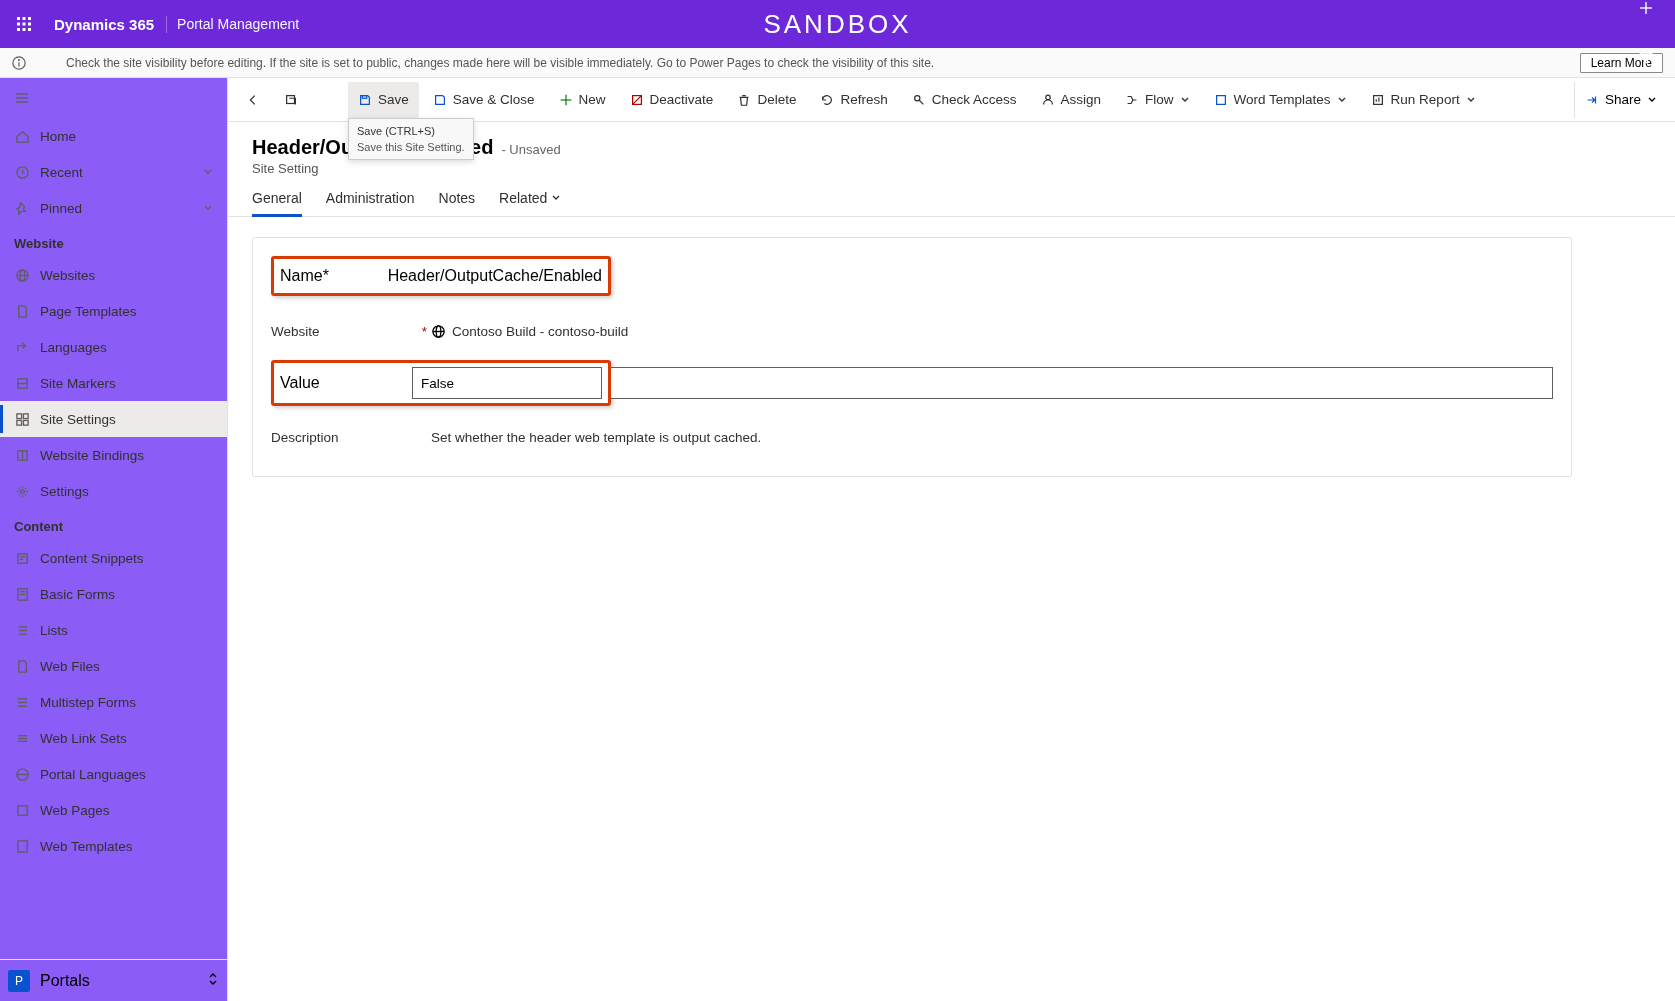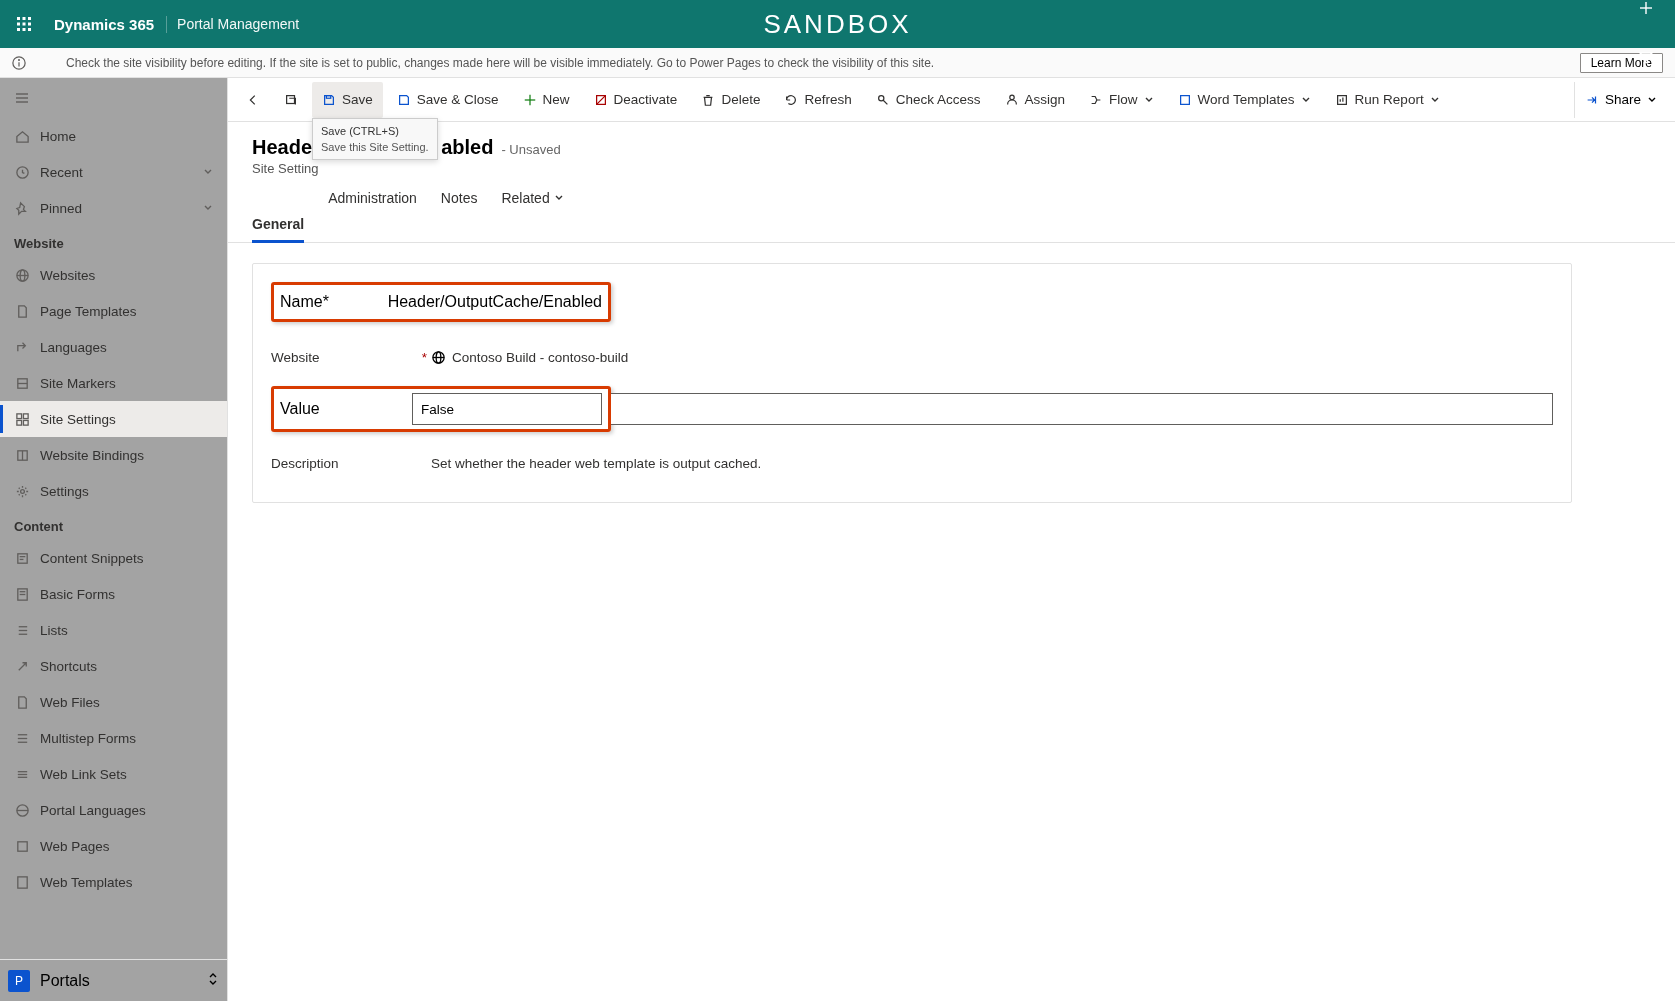--- a/index.html
+++ b/index.html
@@ -1,66 +1,66 @@
 <!DOCTYPE html>
 <html><head>
 <meta charset="utf-8">
 <style>
 * { box-sizing: border-box; margin: 0; padding: 0; font-family: "Segoe UI", -apple-system, sans-serif; }
 html, body { width: 1675px; height: 1001px; overflow: hidden; background: #fff; }
 
 
-.topbar { height: 48px; background: #0f766e; color: #fff; display: flex; align-items: center; padding: 0 6px; position: relative; }
+.topbar { height: 48px; background: #6d28d9; color: #fff; display: flex; align-items: center; padding: 0 6px; position: relative; }
 .waffle { width: 36px; height: 36px; display: flex; align-items: center; justify-content: center; cursor: pointer; }
 .brand { font-size: 15px; font-weight: 600; padding: 0 12px; border-right: 1px solid rgba(255,255,255,.3); margin-right: 10px; }
 .appname { font-size: 14px; opacity: .95; }
 .sandbox { position: absolute; left: 50%; transform: translateX(-50%); font-size: 26px; letter-spacing: 3px; font-weight: 400; }
 .topicons { margin-left: auto; display: flex; align-items: center; gap: 2px; flex-direction: column; }
 .topicons .ti { width: 44px; height: 48px; display: flex; align-items: center; justify-content: center; cursor: pointer; }
 .avatar { width: 30px; height: 30px; border-radius: 50%; border: 1px solid rgba(255,255,255,.6); display: flex; align-items: center; justify-content: center; font-size: 11px; margin: 0 8px; }
 
 
 .notibar { height: 30px; border-bottom: 1px solid #e1e1e1; display: flex; align-items: center; padding: 0 12px; font-size: 12px; color: #555; background: #fafafa; gap: 32px; }
 .notibar .learnmore { margin-left: auto; border: 1px solid #8a8886; padding: 2px 10px; font-size: 12px; cursor: pointer; background: #fff; border-radius: 1px; }
 
 
 .body { display: flex; height: calc(1001px - 48px - 30px); }
 .hamburger { cursor: pointer; }
 
-.sidenav { width: 180px; border-right: 1px solid #e1e1e1; background: #a3a3a3; overflow-y: auto; position: relative; display: flex; flex-direction: column; }
+.sidenav { width: 180px; border-right: 1px solid #e1e1e1; background: #8b5cf6; overflow-y: auto; position: relative; display: flex; flex-direction: column; }
 .sidenav .item { display: flex; align-items: center; gap: 10px; padding: 0 14px; height: 36px; font-size: 13.5px; color: #323130; cursor: pointer; position: relative; }
 .sidenav .item.active { background: #edebe9; }
 .sidenav .item.active::before { content: ""; position: absolute; left: 0; top: 4px; bottom: 4px; width: 3px; background: #0b53ce; }
 .sidenav .item .iconslot { width: 16px; display: flex; justify-content: center; color: #605e5c; }
 .sidenav .item .chev { margin-left: auto; color: #605e5c; }
 .sidenav .groupheader { font-size: 13px; font-weight: 600; color: #323130; padding: 10px 14px 6px; }
 .sidenav .app-switch { margin-top: auto; border-top: 1px solid #e1e1e1; height: 42px; display: flex; align-items: center; padding: 0 8px; cursor: pointer; }
 .app-switch .pbox { width: 22px; height: 22px; background: #0b53ce; color:#fff; font-size:12px; display:flex;align-items:center;justify-content:center; border-radius:2px; margin-right:10px;}
 .app-switch .updown { margin-left:auto; }
 
 .main { flex: 1; display: flex; flex-direction: column; background:#fff; }
 .cmdbar { height: 44px; border-bottom: 1px solid #e1e1e1; display: flex; align-items: center; padding: 0 8px; gap: 4px; }
 .cmdbtn { display: flex; align-items: center; gap: 6px; padding: 0 10px; height: 36px; font-size: 13.5px; color: #323130; cursor: pointer; border-radius:2px; position: relative; }
-.cmdbtn.active { background:#edebe9; }
+.cmdbtn.active { background:#edebe9;margin-left:36px; }
 .cmdbar .spacer { flex:1; }
 .cmdshare { display:flex; align-items:center; gap:6px; padding:0 10px; height:36px; font-size:13.5px; cursor:pointer; border-left:1px solid #e1e1e1; }
 
 
 .tooltip { position:absolute; top:36px; left:0; background:#f8f8f8; border:1px solid #ccc; padding:6px 8px; font-size:11px; color:#333; white-space:nowrap; z-index:50; box-shadow:0 2px 6px rgba(0,0,0,.15); }
 .tooltip .tt-title { font-weight:400; margin-bottom:4px; font-size:11px; }
 .tooltip .tt-body { font-size:11px; color:#555; }
 
 .recordheader { padding: 14px 24px 0; }
 .recordtitle { font-size: 20px; font-weight:600; display:flex; align-items:baseline; gap:8px; }
 .recordtitle .unsaved { font-size:13px; font-weight:400; color:#666; }
 .recordsub { font-size:13px; color:#555; margin-top:2px; }
 
 .tabs { display:flex; gap:24px; padding: 14px 24px 0; border-bottom:1px solid #e1e1e1; }
 .tab { padding-bottom:10px; font-size:14px; color:#323130; cursor:pointer; position:relative; }
-.tab.active { font-weight:700;margin-top:26px; }
+.tab.active { font-weight:400; }
 .tab.active::after { content:""; position:absolute; left:0; right:0; bottom:-1px; height:3px; background:#0b53ce; }
 .tab .chevd { margin-left:4px; font-size:10px; }
 
 .formarea { padding:20px 24px; }
 .formcard { border:1px solid #e1e1e1; border-radius:2px; padding:18px; max-width: 1320px; }
 .row { display:flex; align-items:center; min-height:42px; }
 .row .label { width:160px; font-size:13.5px; color:#323130; position:relative; }
 .row .req { color:#a80000; position:absolute; right:4px; }
 .row .val { font-size:13.5px; color:#323130; }
 .nameval { flex:1; padding:4px 0; }
@@ -292,28 +292,20 @@
             <line x1="4" y1="4" x2="13" y2="4"></line>
             <line x1="4" y1="8" x2="13" y2="8"></line>
             <line x1="4" y1="12" x2="13" y2="12"></line>
           </svg>
         </span>
         <span>Lists</span>
       </div>
     <div class="item">
         <span class="iconslot">
           <svg width="15" height="15" viewBox="0 0 16 16">
-            <path d="M4 12l8-8M8 4h4v4"></path>
-          </svg>
-        </span>
-        <span>Shortcuts</span>
-      </div>
-    <div class="item">
-        <span class="iconslot">
-          <svg width="15" height="15" viewBox="0 0 16 16">
             <path d="M4 2h6l2 2v10H4z"></path>
           </svg>
         </span>
         <span>Web Files</span>
       </div>
     <div class="item">
         <span class="iconslot">
           <svg width="15" height="15" viewBox="0 0 16 16">
             <line x1="3" y1="4" x2="13" y2="4"></line>
             <line x1="3" y1="8" x2="13" y2="8"></line>

